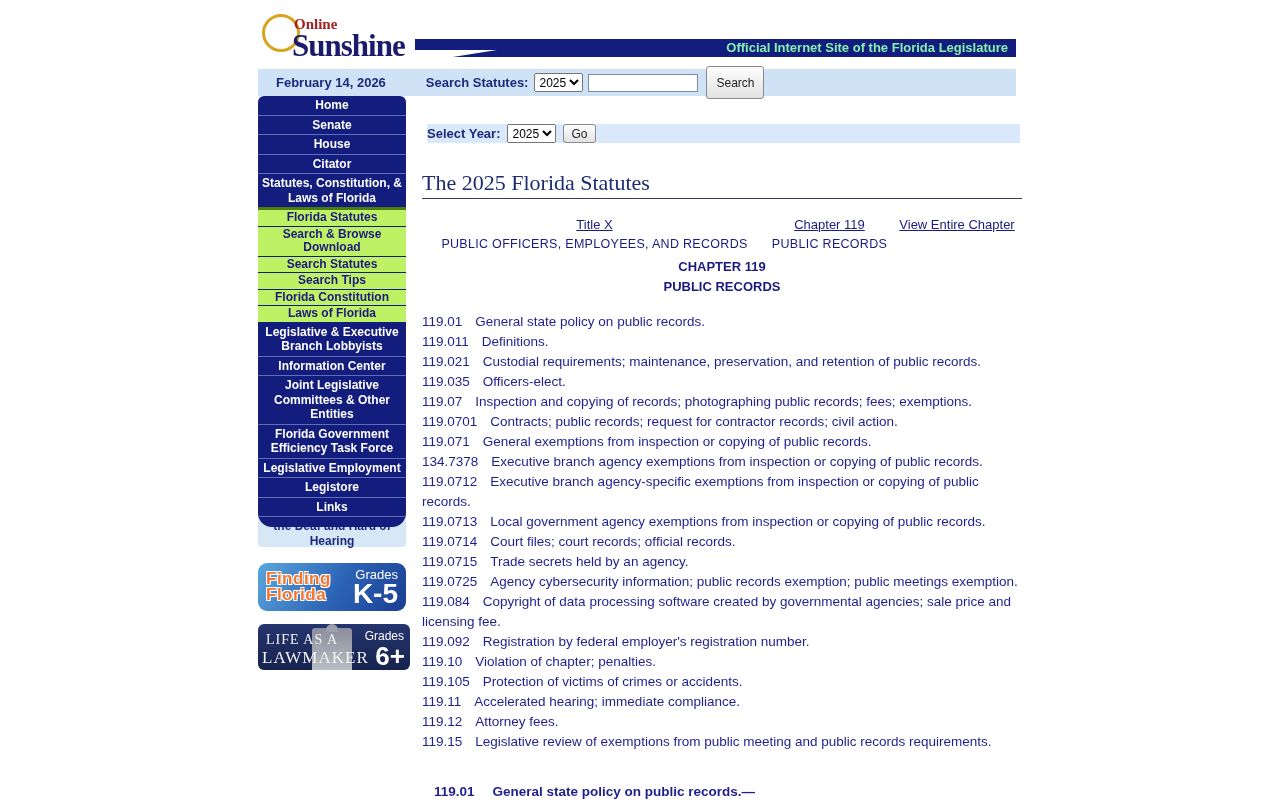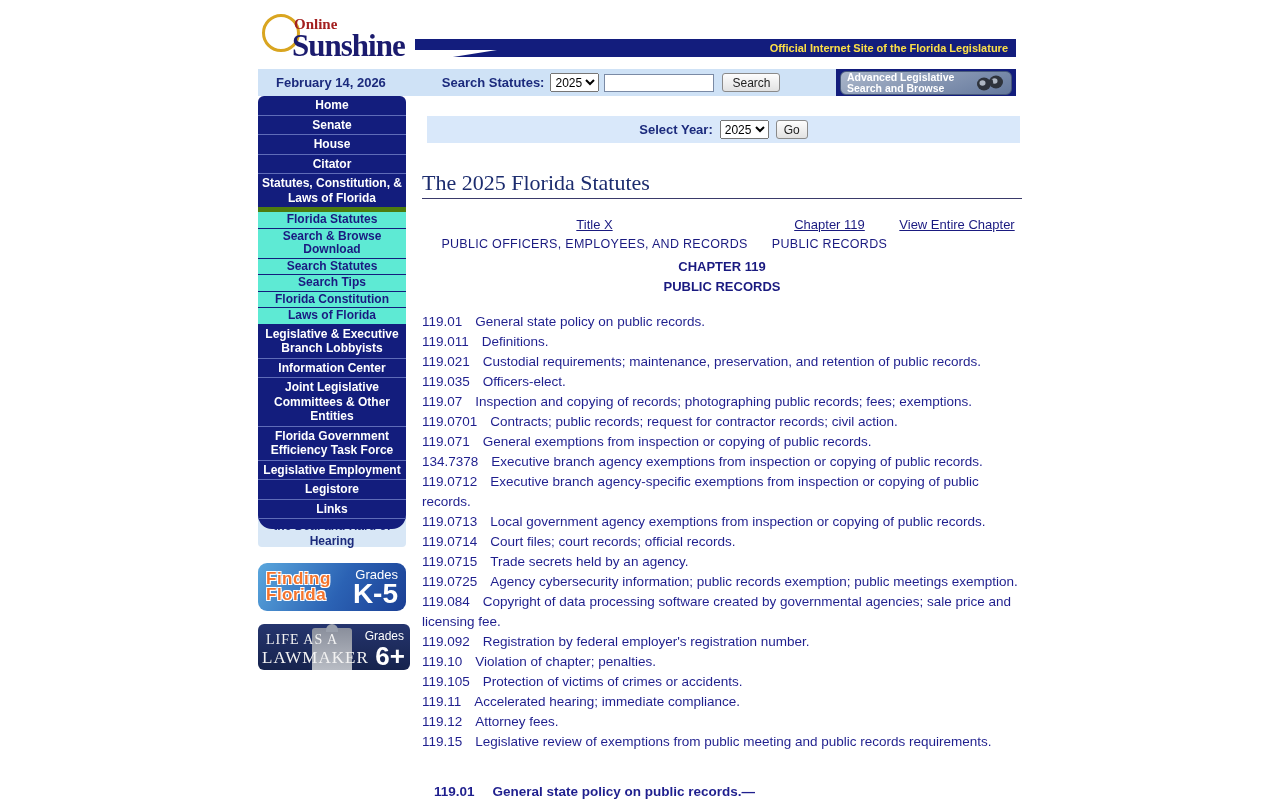--- a/index.html
+++ b/index.html
@@ -2,56 +2,56 @@
 <html><head>
 <meta charset="utf-8">
 <style>
   * { margin:0; padding:0; box-sizing:border-box; }
   html,body { width:1280px; height:800px; background:#ffffff; overflow:hidden;
               font-family:"Liberation Sans", sans-serif; }
   .abs { position:absolute; }
 
   
   #official-bar { left:258px; top:39px; width:758px; height:18px; background:#131d7d;
-    color:#fde047; font-size:11px; font-weight:bold; text-align:right;
+    color:#86efac; font-size:13px; font-weight:bold; text-align:right;
     line-height:18px; padding-right:8px; z-index:1; }
   #logo-mask { left:258px; top:12px; width:157px; height:50px; background:#ffffff; z-index:2; }
   #logo-mask-tri { left:415px; top:50px; width:82px; height:13px; background:#ffffff;
     clip-path:polygon(0 0,100% 0,0 100%); z-index:2; }
   #logo { left:258px; top:12px; width:160px; height:52px; z-index:3; }
   #sun-ring { position:absolute; left:4px; top:2px; width:38px; height:38px;
     border:3px solid #d9a520; border-radius:50%; }
   #logo-online { position:absolute; left:36px; top:4px; color:#a31f1f;
     font-family:"Liberation Serif", serif; font-weight:bold; font-size:15px; }
   #logo-sunshine { position:absolute; left:2px; top:16px; color:#1b1b6e;
     font-family:"Liberation Serif", serif; font-weight:bold; font-size:31px; letter-spacing:-1px;
     background:transparent;margin-left:32px; }
 
   #search-bar { left:258px; top:69px; width:758px; height:27px; background:#cfe2f6;
     display:flex; align-items:center; z-index:1; }
   #date-text { color:#1b2a7c; font-size:13px; font-weight:bold; margin-left:18px; }
-  #search-label { color:#1b2a7c; font-size:13px; font-weight:bold; margin-left:56px; }
+  #search-label { color:#1b2a7c; font-size:13px; font-weight:bold; margin-left:40px; }
   #year-select { margin-left:6px; font-size:12px; height:19px; }
   #search-input { margin-left:5px; width:110px; height:18px; border:1px solid #7a8aa5; font-size:12px; padding:0 3px; }
-  #search-btn { margin-left:8px; font-size:12px; height:19px; padding:0 9px;
+  #search-btn { margin-left:8px; font-size:12px; height:33px; padding:0 9px;
     border:1px solid #8a8a8a; background:linear-gradient(180deg,#fdfdfd,#e2e2e2); border-radius:3px; color:#222; }
   #adv-block { position:absolute; right:0; top:0; width:180px; height:27px; background:#131d7d;
     display:flex; align-items:center; justify-content:center; }
   #adv-btn { width:172px; height:24px; border-radius:6px; border:1px solid #46587a;
     background:linear-gradient(160deg,#aab6ca,#64789c); display:flex; align-items:center; padding:0 6px; }
   #adv-text { color:#ffffff; font-size:10.5px; font-weight:bold; line-height:11px; flex:1; }
   #binoculars { width:30px; height:20px; }
 
   
   #menu { left:258px; top:96px; width:148px; background:#131d7d;
     border-radius:6px 6px 14px 14px; padding-bottom:10px; z-index:1; }
   .menu-item { color:#ffffff; font-size:12px; font-weight:bold; text-align:center;
     padding:2px 2px; border-bottom:1px solid #5f6cb8; line-height:14.5px; cursor:pointer; }
   #menu-top .menu-item:last-child { border-bottom:none; }
-  .submenu { background:#5eead4; border-top:5px solid #4d7c0f; }
+  .submenu { background:#bef264; border-top:3px solid #4d7c0f; }
   .submenu-item { color:#1a1a80; font-size:12px; font-weight:bold; text-align:center;
     padding:1px 1px; border-bottom:1px solid #131d7d; line-height:13.5px; cursor:pointer; }
 
   #interpreter { left:258px; top:505px; width:148px; height:42px; background:#d8e7f6;
     border-radius:4px; color:#1b2a7c; font-size:12px; font-weight:bold; text-align:center;
     display:flex; align-items:center; justify-content:center; line-height:15px; padding:2px 6px; }
 
   #finding { left:258px; top:563px; width:148px; height:48px; border-radius:9px;
     background:linear-gradient(120deg,#5aa7dd 0%,#2b62b4 55%,#1b3f94 100%);
     display:flex; align-items:center; padding:0 8px; cursor:pointer; }
@@ -69,22 +69,22 @@
     background:#9aa0ac; border-radius:6px 6px 0 0; }
   .lm-line1 { position:absolute; left:8px; top:8px; color:#f2f2f2;
     font-family:"Liberation Serif", serif; font-size:14px; letter-spacing:1px; }
   .lm-line2 { position:absolute; left:4px; top:24px; color:#f2f2f2;
     font-family:"Liberation Serif", serif; font-size:17px; letter-spacing:1px; }
   .lm-grades { position:absolute; right:6px; top:5px; color:#ffffff; font-size:12px; }
   .lm-level { position:absolute; right:5px; top:17px; color:#ffffff; font-size:26px; font-weight:bold; }
 
   
   #main { left:422px; top:112px; width:600px; }
-  #year-bar { position:absolute; left:5px; top:4px; width:593px; height:27px; background:#d9e8fa;
-    display:flex; align-items:center; justify-content:center; gap:7px; }
+  #year-bar { position:absolute; left:5px; top:12px; width:593px; height:19px; background:#d9e8fa;
+    display:flex; align-items:center; gap:7px; }
   #year-bar-label { color:#1b2a7c; font-size:13px; font-weight:bold; }
   #year-bar-select { font-size:12px; height:19px; }
   #go-btn { font-size:12px; height:19px; padding:0 7px; border:1px solid #8a8a8a;
     background:linear-gradient(180deg,#fdfdfd,#e2e2e2); border-radius:3px; color:#222; }
 
   #page-title { position:absolute; left:0; top:58px; color:#1c2c6e;
     font-family:"Liberation Serif", serif; font-size:22px; }
   #title-rule { position:absolute; left:0; top:86px; width:600px; border-top:1px solid #3a3a6a; }
 
   #chapter-nav { position:absolute; left:0; top:105px; width:600px; display:flex; }
@@ -121,35 +121,20 @@
 </div>
 
 <div class="abs" id="search-bar">
   <span id="date-text">February 14, 2026</span>
   <span id="search-label">Search Statutes:</span>
   <select id="year-select">
     <option>2025</option>
   </select>
   <input id="search-input" type="text" placeholder="" style="">
   <button id="search-btn">Search</button>
-  <div id="adv-block">
-    <div id="adv-btn">
-      <div id="adv-text">
-        <div>Advanced Legislative</div>
-        <div>Search and Browse</div>
-      </div>
-      <svg id="binoculars" viewBox="0 0 30 20">
-        <ellipse cx="9" cy="11" rx="7" ry="6.5" fill="#2e333c"></ellipse>
-        <ellipse cx="21" cy="9" rx="7" ry="6.5" fill="#2e333c"></ellipse>
-        <ellipse cx="7.5" cy="10" rx="3" ry="2.8" fill="#aeb6c2"></ellipse>
-        <ellipse cx="19.5" cy="8" rx="3" ry="2.8" fill="#aeb6c2"></ellipse>
-        <rect x="12" y="7" width="6" height="4" fill="#2e333c" transform="rotate(-8 15 9)"></rect>
-      </svg>
-    </div>
-  </div>
 </div>
 
 <div class="abs" id="menu">
   <div id="menu-top">
 
   <div class="menu-item">Home</div>
       <div class="menu-item">Senate</div>
       <div class="menu-item">House</div>
       <div class="menu-item">Citator</div>
       <div class="menu-item">Statutes, Constitution, &amp; Laws of Florida</div>

